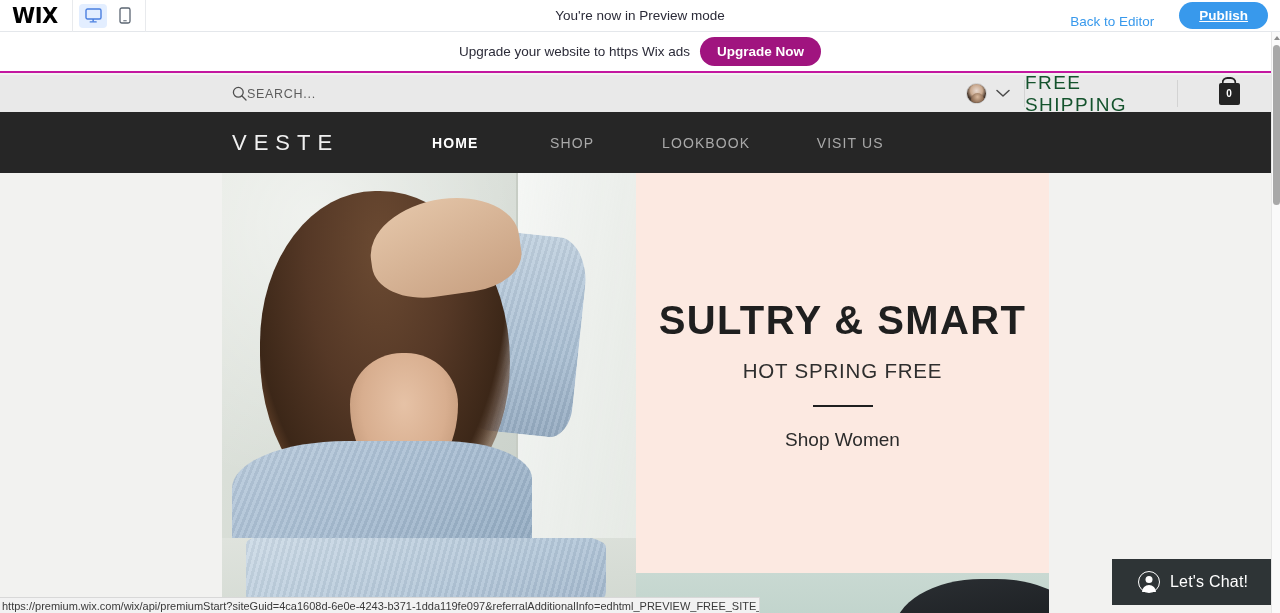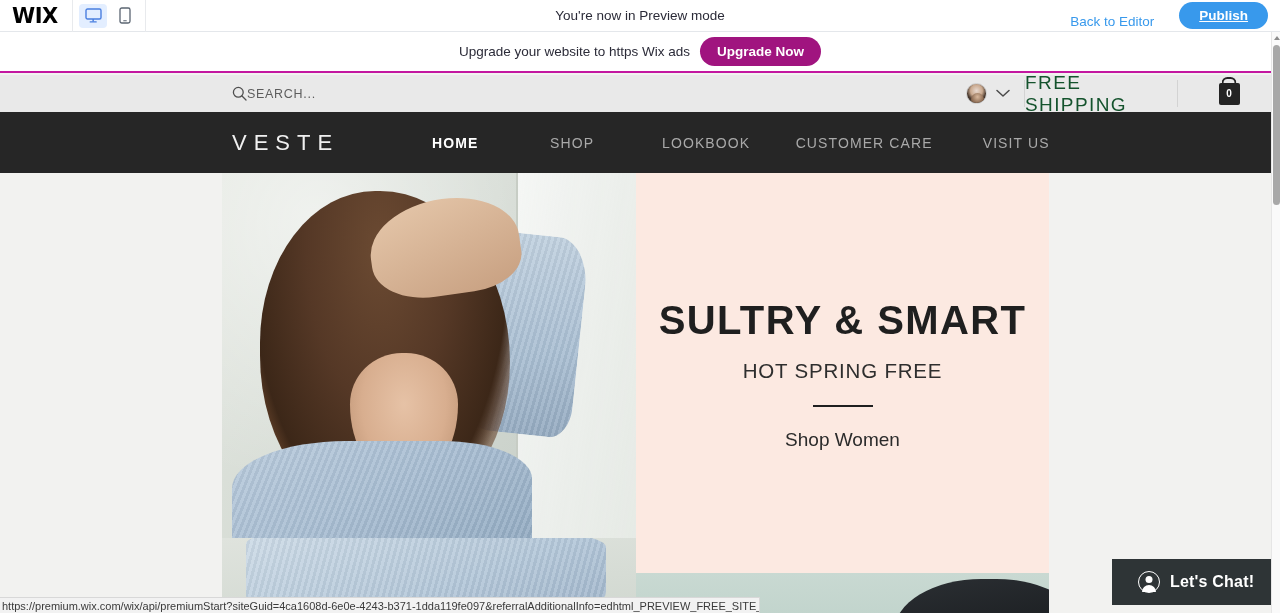--- a/index.html
+++ b/index.html
@@ -213,21 +213,21 @@
     position: relative; flex: none;
   }
   .chat-avatar::before {
     content:''; position:absolute; left:50%; top:3.5px; transform:translateX(-50%);
     width: 7px; height: 7px; border-radius:50%; background:#fff;
   }
   .chat-avatar::after {
     content:''; position:absolute; left:50%; bottom:0px; transform:translateX(-50%);
     width: 14px; height: 7px; border-radius: 7px 7px 0 0; background:#fff;
   }
-  .chat-label { color: #fff; font-size: 16px; font-weight: 700; letter-spacing: 0.2px; }
+  .chat-label { color: #fff; font-size: 16px; font-weight: 400; letter-spacing: 0.2px; }
 
   
   .status-url {
     position: absolute; left: 0; bottom: 0; height: 16px; max-width: 760px;
     background: #f2f2f2; border-top: 1px solid #d8d8d8; border-right: 1px solid #d8d8d8;
     color: #3a3a3a; font-size: 11px; line-height: 16px; padding: 0 6px 0 2px;
     white-space: nowrap; overflow: hidden; z-index: 60;
     font-family: "Liberation Sans", sans-serif;
   }
 
@@ -316,21 +316,20 @@
         </div>
       </div>
     </div>
 
     <div class="site-nav">
       <div class="brand">VESTE</div>
       <div class="nav-links">
         <div class="nav-link nl-0 active">HOME</div>
         <div class="nav-link nl-1">SHOP</div>
         <div class="nav-link nl-2">LOOKBOOK</div>
-        <div class="nav-link nl-3">CUSTOMER CARE</div>
         <div class="nav-link nl-4">VISIT US</div>
       </div>
     </div>
 
     <div class="hero">
       <div class="hero-photo">
         <div class="wall"></div>
         <div class="door"></div>
         <div class="denim2"></div>
         <div class="hair"></div>

